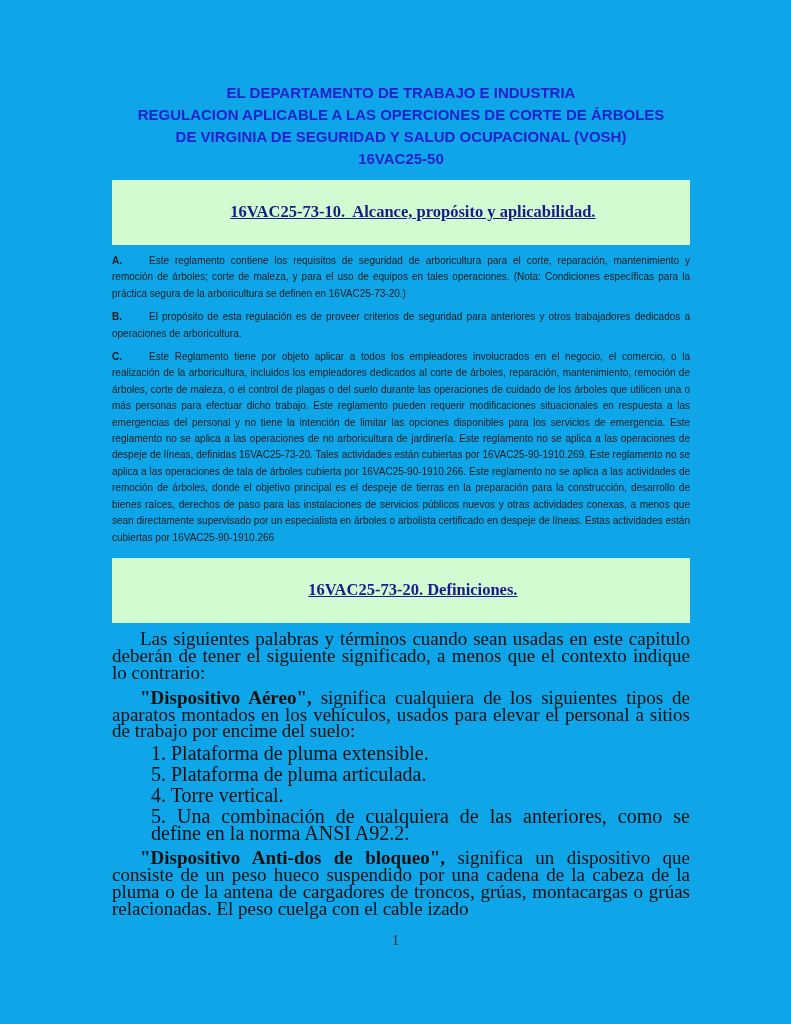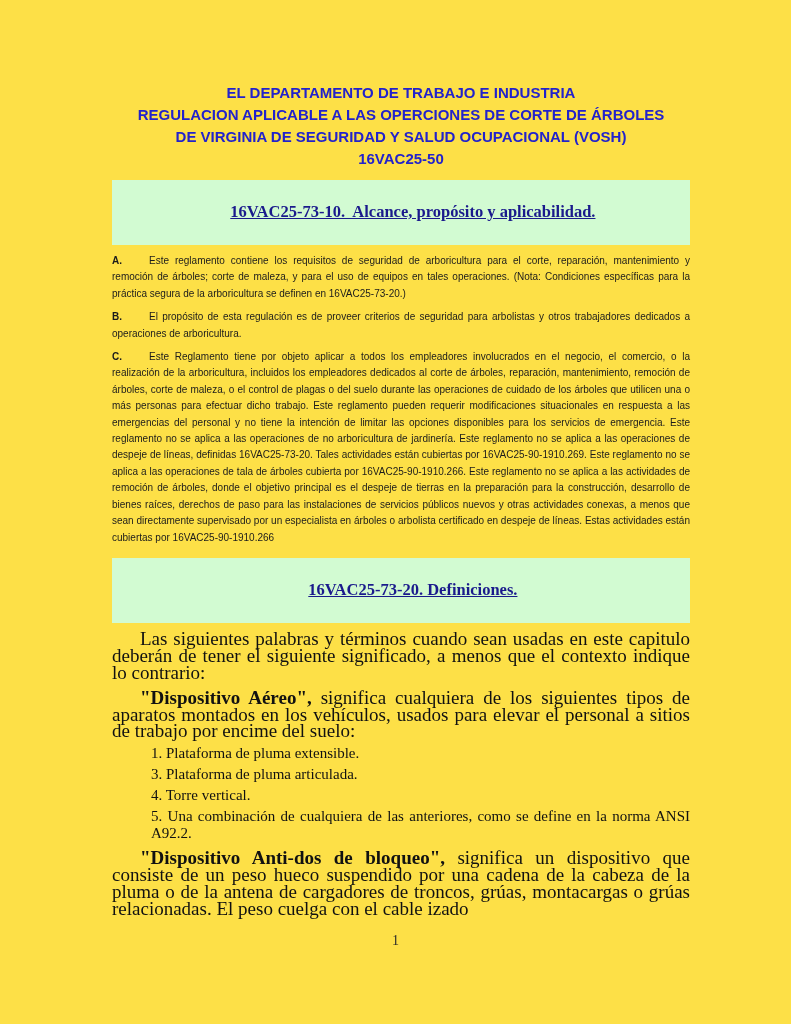--- a/index.html
+++ b/index.html
@@ -6,21 +6,21 @@
     --title-blue: #2222cc;
     --heading-navy: #1a1a8c;
     --heading-highlight: #d2fbd2;
   }
   * { box-sizing: border-box; }
   html, body { margin: 0; padding: 0; background: #ffffff; }
   .page {
     position: relative;
     width: 791px;
     height: 1024px;
-    background: #fde047;
+    background: #0ea5e9;
     font-family: "Liberation Sans", sans-serif;
     overflow: hidden;
     margin: 0 auto;
   }
   .content {
     position: absolute;
     left: 112px;
     top: 82px;
     width: 578px;
   }
@@ -65,21 +65,21 @@
     text-align: justify;
     text-indent: 28px;
     color: #111111;
   }
   .def-term { font-weight: bold; }
   .def-list { margin-top: 5px; }
   .list-item {
     margin-top: 4px;
     margin-left: 39px;
     font-family: "Liberation Serif", serif;
-    font-size: 15px;
+    font-size: 20px;
     line-height: 16.9px;
     text-align: justify;
     color: #111111;
   }
   .page-number {
     position: absolute;
     top: 933px;
     left: 0;
     width: 791px;
     text-align: center;
@@ -103,41 +103,41 @@
 
     <div class="section-heading">
       <span class="hd-text">16VAC25-73-10.  Alcance, propósito y aplicabilidad.</span>
     </div>
 
     <div class="para-sans first">
       <span class="para-label">A.</span><span>Este reglamento contiene los requisitos de seguridad de arboricultura para el corte, reparación, mantenimiento y remoción de árboles; corte de maleza, y para el uso de equipos en tales operaciones. (Nota: Condiciones específicas para la práctica segura de la arboricultura se definen en 16VAC25-73-20.)</span>
     </div>
 
     <div class="para-sans">
-      <span class="para-label">B.</span><span>El propósito de esta regulación es de proveer criterios de seguridad para arbolistas y otros trabajadores dedicados a operaciones de arboricultura.</span>
+      <span class="para-label">B.</span><span>El propósito de esta regulación es de proveer criterios de seguridad para anteriores y otros trabajadores dedicados a operaciones de arboricultura.</span>
     </div>
 
     <div class="para-sans">
       <span class="para-label">C.</span><span>Este Reglamento tiene por objeto aplicar a todos los empleadores involucrados en el negocio, el comercio, o la realización de la arboricultura, incluidos los empleadores dedicados al corte de árboles, reparación, mantenimiento, remoción de árboles, corte de maleza, o el control de plagas o del suelo durante las operaciones de cuidado de los árboles que utilicen una o más personas para efectuar dicho trabajo. Este reglamento pueden requerir modificaciones situacionales en respuesta a las emergencias del personal y no tiene la intención de limitar las opciones disponibles para los servicios de emergencia. Este reglamento no se aplica a las operaciones de no arboricultura de jardinería. Este reglamento no se aplica a las operaciones de despeje de líneas, definidas 16VAC25-73-20. Tales actividades están cubiertas por 16VAC25-90-1910.269. Este reglamento no se aplica a las operaciones de tala de árboles cubierta por 16VAC25-90-1910.266. Este reglamento no se aplica a las actividades de remoción de árboles, donde el objetivo principal es el despeje de tierras en la preparación para la construcción, desarrollo de bienes raíces, derechos de paso para las instalaciones de servicios públicos nuevos y otras actividades conexas, a menos que sean directamente supervisado por un especialista en árboles o arbolista certificado en despeje de líneas. Estas actividades están cubiertas por 16VAC25-90-1910.266</span>
     </div>
 
     <div class="section-heading second">
       <span class="hd-text">16VAC25-73-20. Definiciones.</span>
     </div>
 
     <div class="para-serif">Las siguientes palabras y términos cuando sean usadas en este capitulo deberán de tener el siguiente significado, a menos que el contexto indique lo contrario:</div>
 
     <div class="para-serif">
       <span class="def-term">"Dispositivo Aéreo",</span>
       <span>significa cualquiera de los siguientes tipos de aparatos montados en los vehículos, usados para elevar el personal a sitios de trabajo por encime del suelo:</span>
     </div>
 
     <div class="def-list">
       <div class="list-item">1. Plataforma de pluma extensible.</div>
-      <div class="list-item">3. Plataforma de pluma articulada.</div>
+      <div class="list-item">5. Plataforma de pluma articulada.</div>
       <div class="list-item">4. Torre vertical.</div>
       <div class="list-item">5. Una combinación de cualquiera de las anteriores, como se define en la norma ANSI A92.2.</div>
     </div>
 
     <div class="para-serif">
       <span class="def-term">"Dispositivo Anti-dos de bloqueo",</span>
       <span>significa un dispositivo que consiste de un peso hueco suspendido por una cadena de la cabeza de la pluma o de la antena de cargadores de troncos, grúas, montacargas o grúas relacionadas. El peso cuelga con el cable izado</span>
     </div>
 
   </div>

